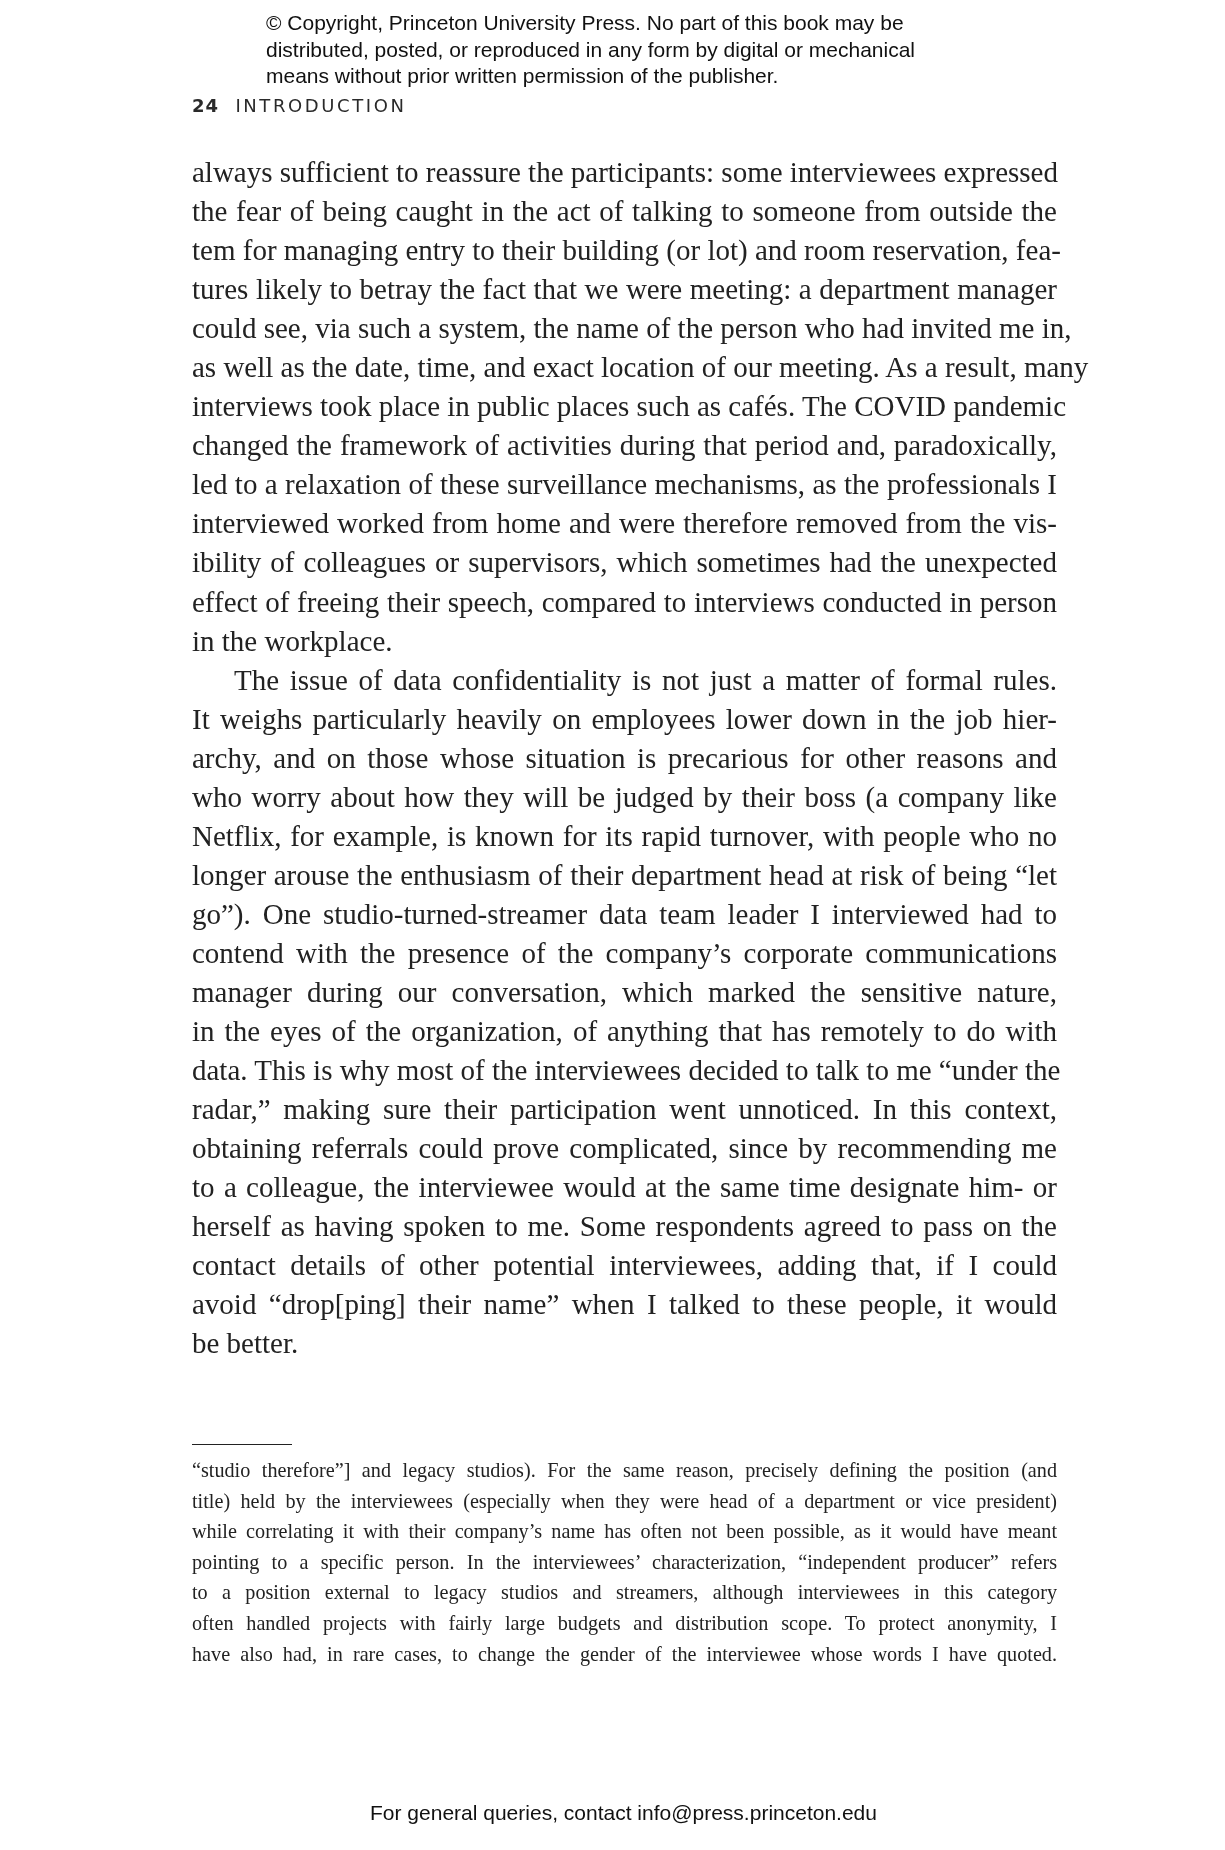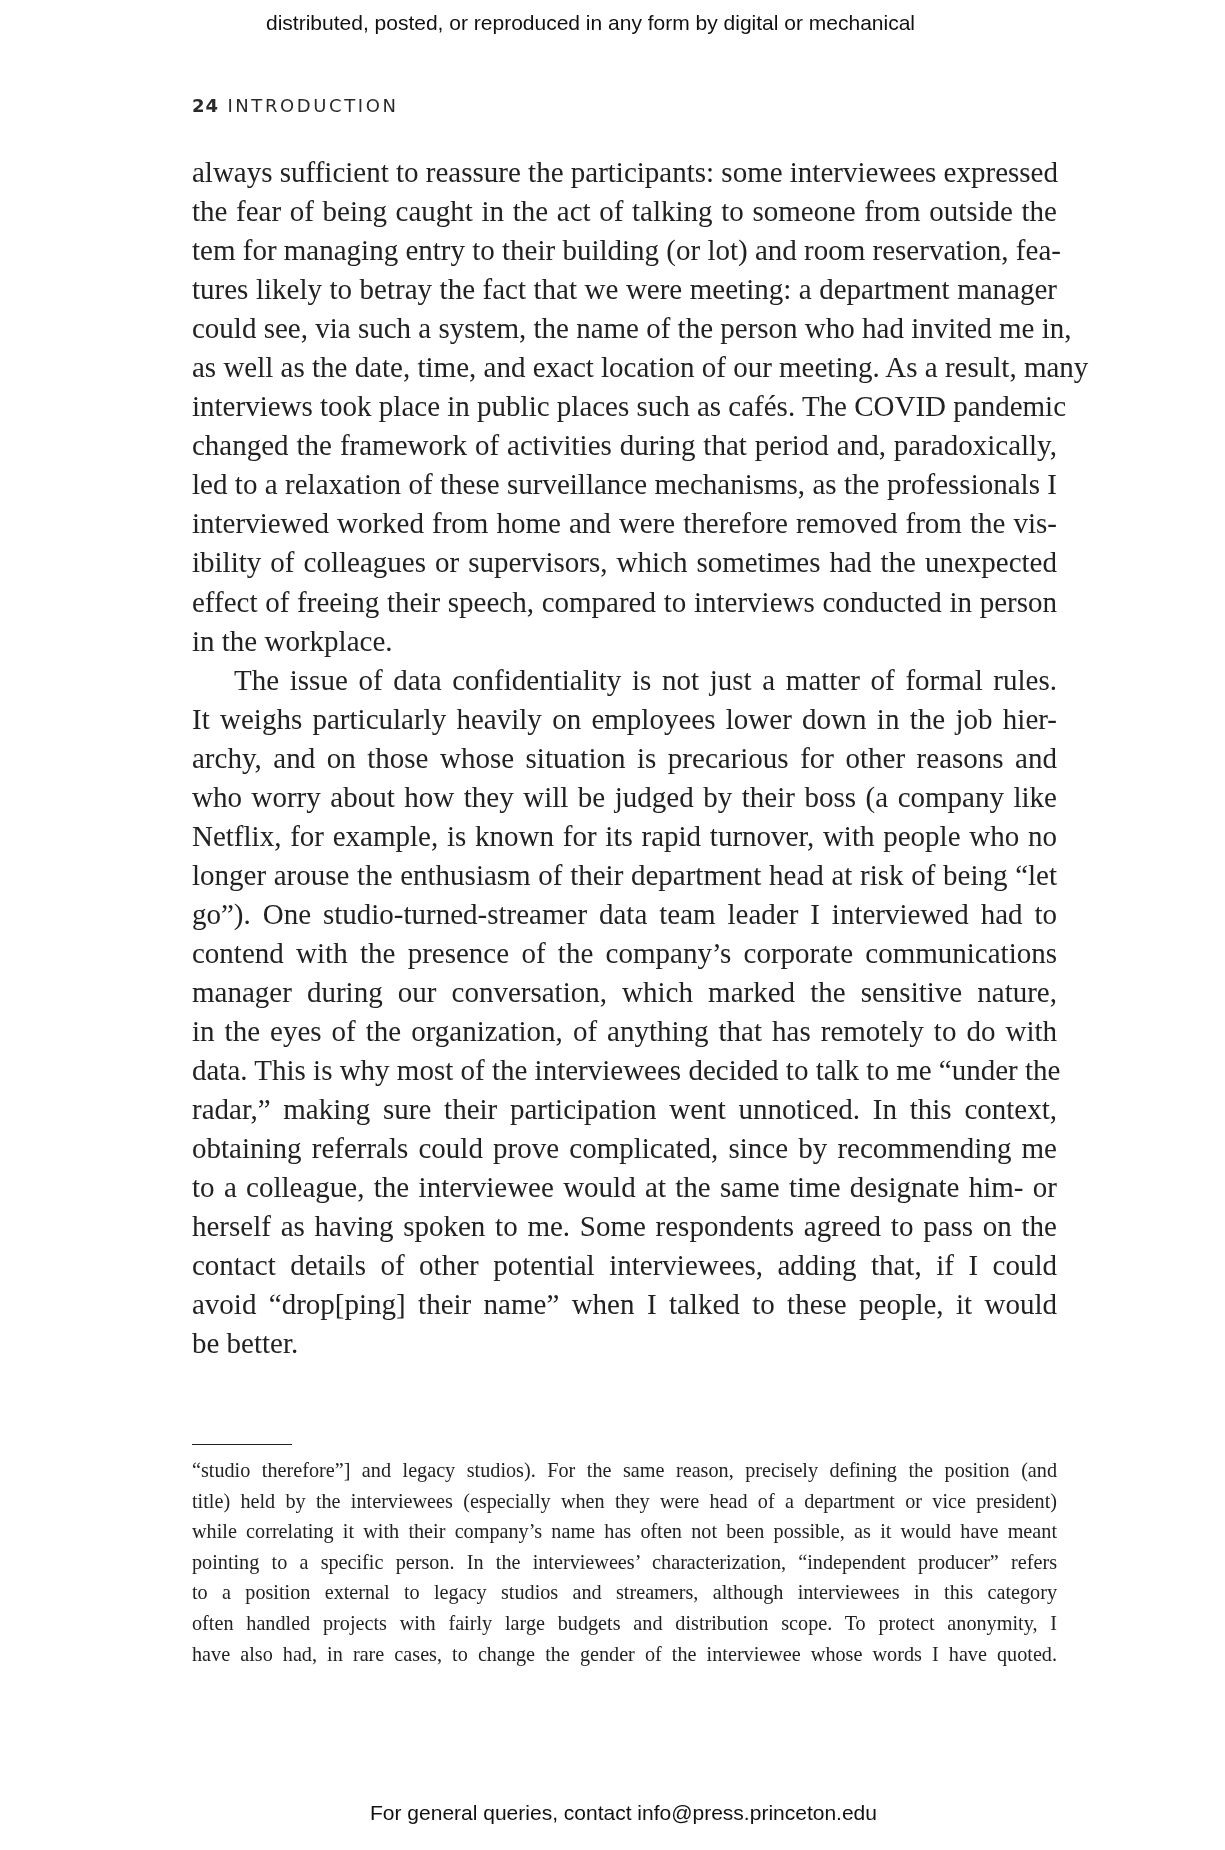--- a/index.html
+++ b/index.html
@@ -8,21 +8,21 @@
     position: absolute; left: 266px; top: 10px; width: 720px;
     font-family: "Liberation Sans", sans-serif; font-size: 21px; line-height: 26.5px;
     color: #111111;
   }
   .copyright div { white-space: nowrap; }
   .running-head {
     position: absolute; left: 192px; top: 95px;
     font-family: "DejaVu Sans", sans-serif; font-size: 18px; letter-spacing: 2.6px;
     color: #2a2a2a; white-space: nowrap;
   }
-  .running-head .pg { font-weight: bold; margin-right: 0; letter-spacing: 1px; }
+  .running-head .pg { font-weight: bold; margin-right: 8px; letter-spacing: 1px; }
   .body-text {
     position: absolute; left: 192px; top: 153px; width: 865px;
     font-family: "Liberation Serif", serif; font-size: 29px; line-height: 39.05px;
     color: #222222;
   }
   .line {
     display: block; height: 39.05px; white-space: nowrap;
     text-align: justify; text-align-last: justify;
   }
   .line.last { text-align-last: left; }
@@ -42,21 +42,23 @@
   }
   .footer {
     position: absolute; left: 0; top: 1801px; width: 1225px; text-align: center;
     font-family: "Liberation Sans", sans-serif; font-size: 21px; color: #111111; padding-left: 11px;
   }
 </style>
 </head>
 <body>
 
 <div class="copyright">
+  <div>© Copyright, Princeton University Press. No part of this book may be</div>
   <div>distributed, posted, or reproduced in any form by digital or mechanical</div>
+  <div>means without prior written permission of the publisher.</div>
 </div>
 
 <div class="running-head">
   <span class="pg">24</span>
   <span>INTRODUCTION</span>
 </div>
 
 <div class="body-text">
   <div>
     <span class="line">always sufficient to reassure the participants: some interviewees expressed</span>

